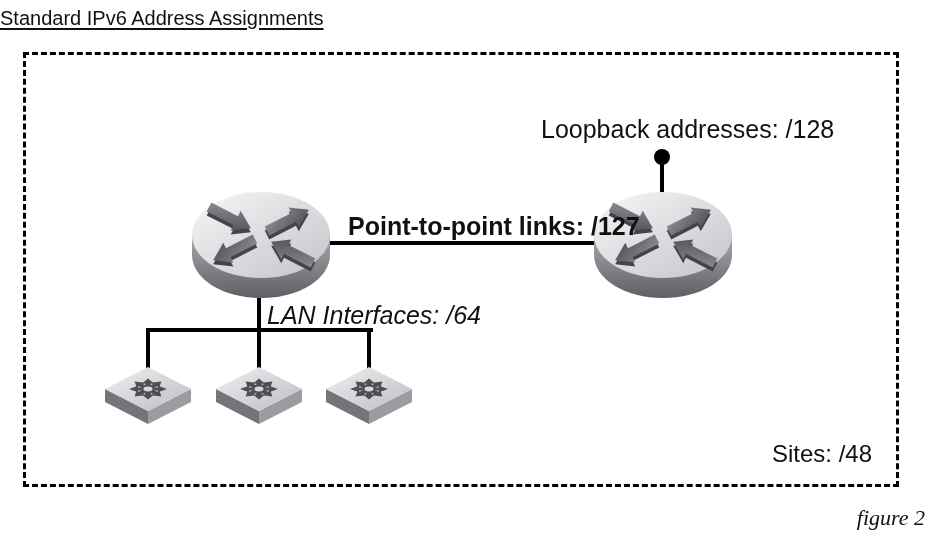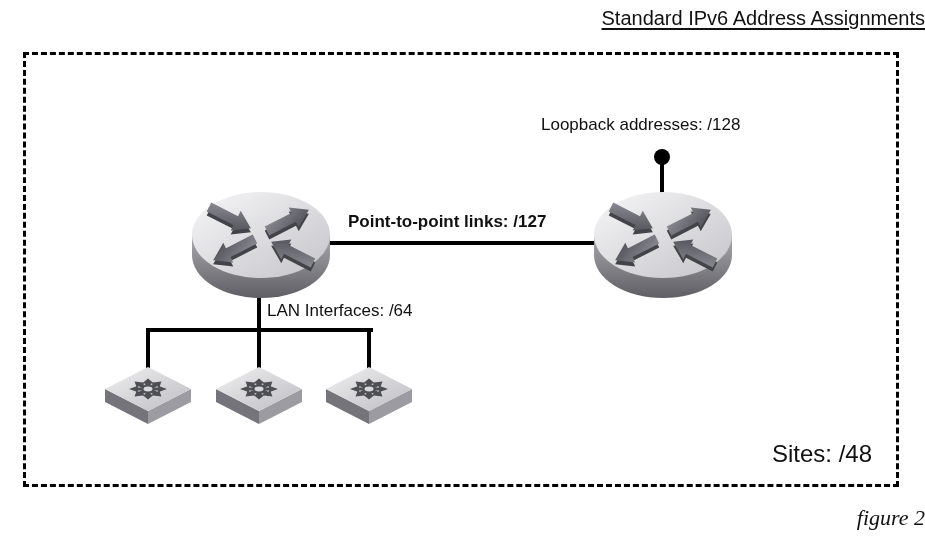--- a/index.html
+++ b/index.html
@@ -6,46 +6,46 @@
     margin: 0; padding: 0;
     width: 925px; height: 548px;
     background: #ffffff;
     font-family: "Liberation Sans", sans-serif;
     overflow: hidden;
   }
   #stage { position: relative; width: 925px; height: 548px; background: #fff; }
 
   .title {
     position: absolute; left: 0; top: 7; width: 925px; top: 7px;
-    text-align: right; font-size: 20px; color: #111;
+    text-align: left; font-size: 20px; color: #111;
     text-decoration: underline; text-underline-offset: 3px;
     z-index: 5;
   }
   .caption {
     position: absolute; left: 0; top: 505px; width: 925px;
     text-align: right; font-size: 22px; font-style: italic;
     font-family: "Liberation Serif", serif; color: #111;
     z-index: 5;
   }
   .dashed-box {
     position: absolute; left: 23px; top: 52px;
     width: 876px; height: 435px;
     border: 3px dashed #000;
     box-sizing: border-box;
     z-index: 1;
   }
   .line { position: absolute; background: #000; z-index: 2; }
   .node { position: absolute; z-index: 3; }
   .label {
     position: absolute; z-index: 4; color: #111;
-    font-size: 17px; white-space: nowrap; text-align: center;
+    font-size: 25px; white-space: nowrap; text-align: center;
   }
   .lbl-loopback { left: 541px; top: 115px; }
   .lbl-p2p      { left: 348px; top: 212px; font-weight: bold; }
-  .lbl-lan      { left: 267px; top: 301px; }
+  .lbl-lan      { left: 267px; top: 301px; font-style: italic; }
   .lbl-sites    { left: 700px; top: 440px; width: 172px; text-align: right; font-size: 24px; }
 
   .loopback-dot {
     position: absolute; left: 654px; top: 149px;
     width: 16px; height: 16px; border-radius: 50%;
     background: #000; z-index: 3;
   }
   .defs-holder { position: absolute; width: 0; height: 0; overflow: hidden; }
 </style>
 </head>

